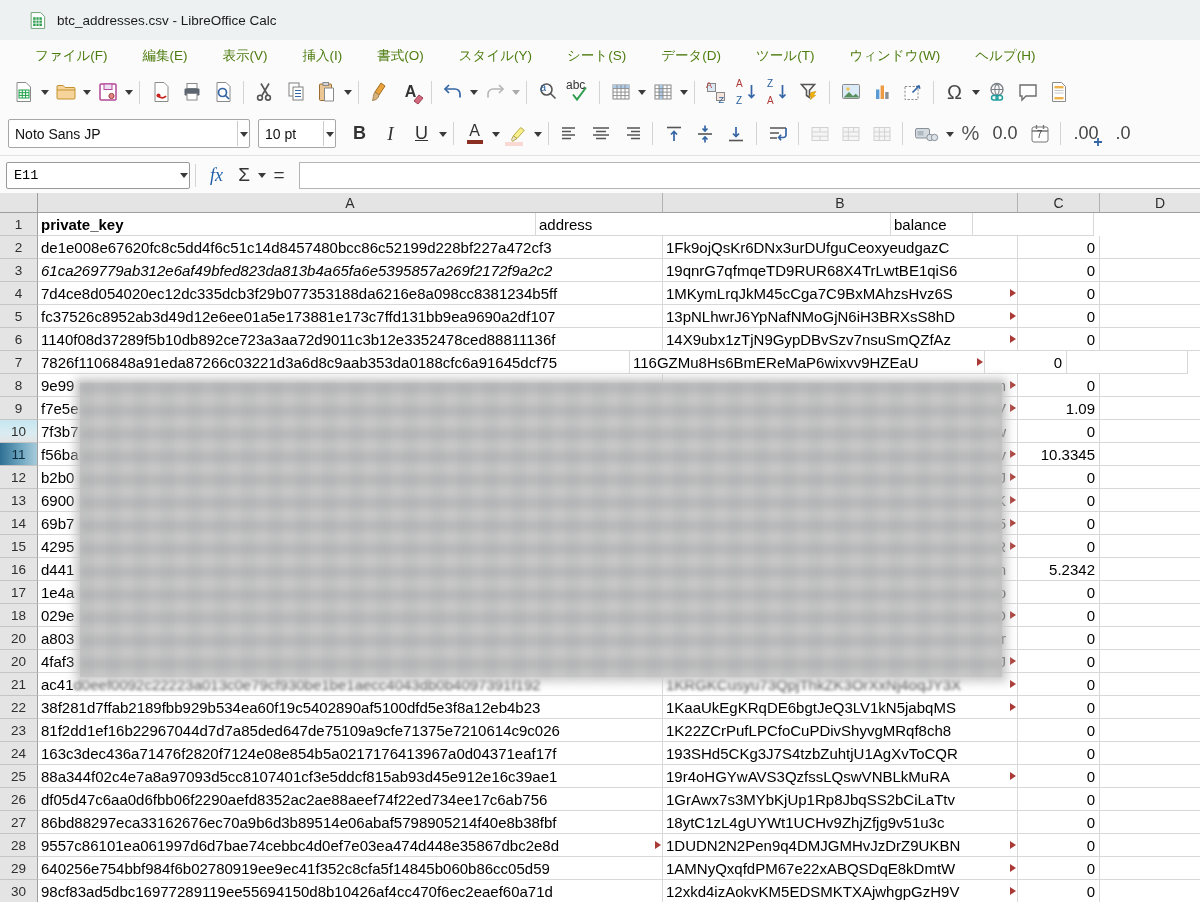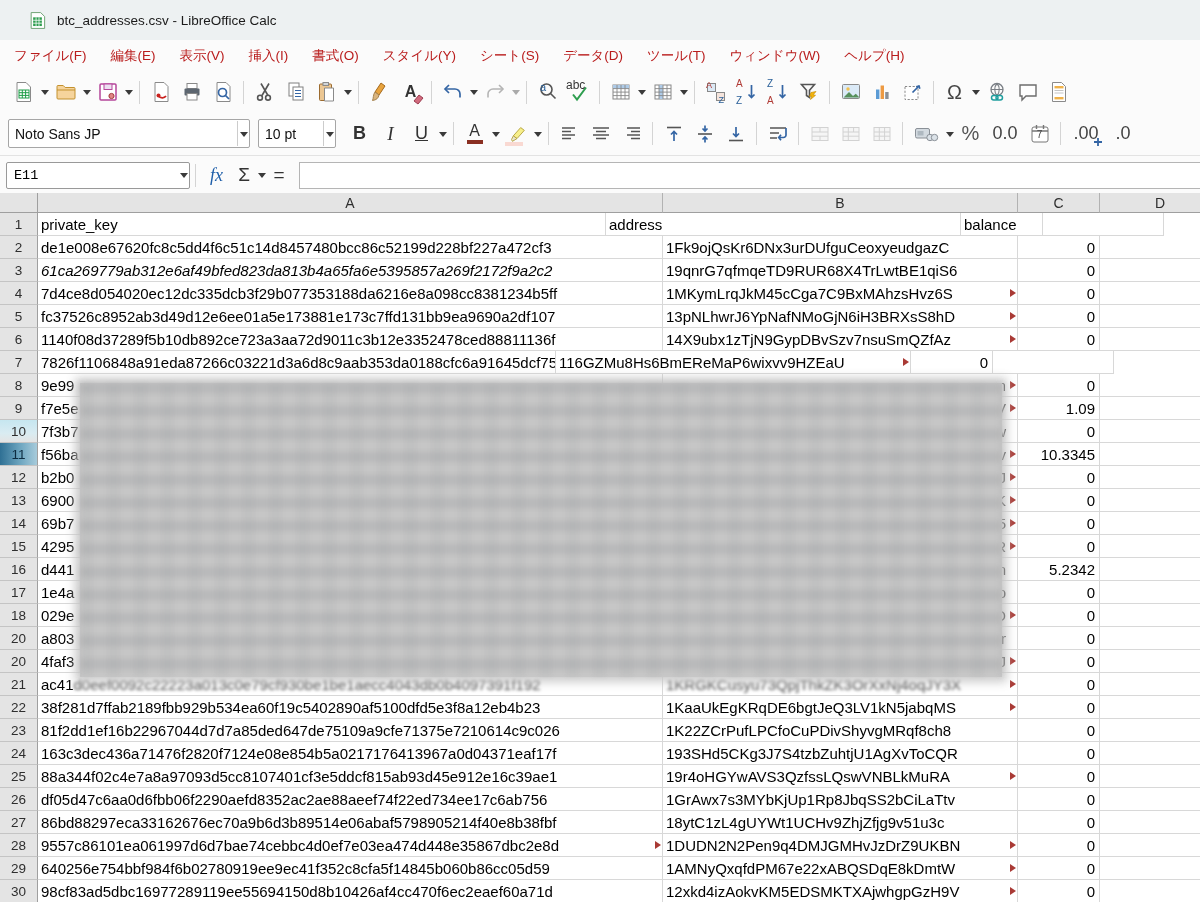--- a/index.html
+++ b/index.html
@@ -2,21 +2,21 @@
 <html><head>
 <meta charset="utf-8">
 <style>
   html,body{margin:0;padding:0;}
   body{width:1200px;height:902px;position:relative;overflow:hidden;background:#fff;
        font-family:"Liberation Sans",sans-serif;-webkit-font-smoothing:antialiased;}
   
   .titlebar{height:40px;background:#edf1f2;display:flex;align-items:center;padding-left:28px;gap:10px;}
   .title-text{font-size:13.5px;color:#1b1b1b;}
   
-  .menubar{height:32px;display:flex;align-items:center;padding-left:2px;background:#fbfbfb;font-size:13.5px;color:#b91c1c;}
+  .menubar{height:32px;display:flex;align-items:center;padding-left:23px;background:#fbfbfb;font-size:13.5px;color:#4d7c0f;gap:11px;}
   .menu-item{padding:5px 12px;cursor:default;}
   
   .toolbar1{height:40px;display:flex;align-items:center;padding-left:8px;background:#fbfbfb;}
   .toolbar2{height:43px;display:flex;align-items:center;padding-left:8px;background:#fbfbfb;border-bottom:1px solid #e3e3e3;}
   .tbtn{width:31px;height:31px;display:flex;align-items:center;justify-content:center;position:relative;flex:0 0 auto;}
   .tbtn svg{display:block;}
   .dd{width:11px;height:31px;display:flex;align-items:center;justify-content:center;flex:0 0 auto;}
   .dd::after{content:"";border:4px solid transparent;border-top:5px solid #3a3a3a;margin-top:5px;}
   .sep{width:1px;height:23px;background:#d4d4d4;margin:0 5px;flex:0 0 auto;}
   .disabled{opacity:.42;}
@@ -458,21 +458,21 @@
   <div class="colhead-row">
     <div class="corner"></div>
   <div class="colhead" style="width: 625px;">A</div>
       <div class="colhead" style="width: 355px;">B</div>
       <div class="colhead" style="width: 82px;">C</div>
       <div class="colhead" style="width: 121px;">D</div>
     </div>
   <div>
       <div class="grid-row">
         <div class="row-header">1</div>
-        <div class="cell colA" style="width: 568px;">
+        <div class="cell colA" style="width: 498px; font-weight: bold;">
           <span>private_key</span>
         </div>
         <div class="cell colB" style="width: 355px;">
           <span>address</span>
         </div>
         <div class="cell colC" style="width: 82px;">
           <span>balance</span>
         </div>
         <div class="cell colD" style="width: 121px;"></div>
       </div>
@@ -539,21 +539,21 @@
           <span>14X9ubx1zTjN9GypDBvSzv7nsuSmQZfAz</span>
           <div class="ovf"></div>
         </div>
         <div class="cell colC num" style="width: 82px;">
           <span>0</span>
         </div>
         <div class="cell colD" style="width: 121px;"></div>
       </div>
       <div class="grid-row">
         <div class="row-header">7</div>
-        <div class="cell colA" style="width: 518px; text-align: center;">
+        <div class="cell colA" style="width: 592px; text-align: center;">
           <span>7826f1106848a91eda87266c03221d3a6d8c9aab353da0188cfc6a91645dcf75</span>
         </div>
         <div class="cell colB" style="width: 355px;">
           <span>116GZMu8Hs6BmEReMaP6wixvv9HZEaU</span>
           <div class="ovf"></div>
         </div>
         <div class="cell colC num" style="width: 82px;">
           <span>0</span>
         </div>
         <div class="cell colD" style="width: 121px;"></div>

